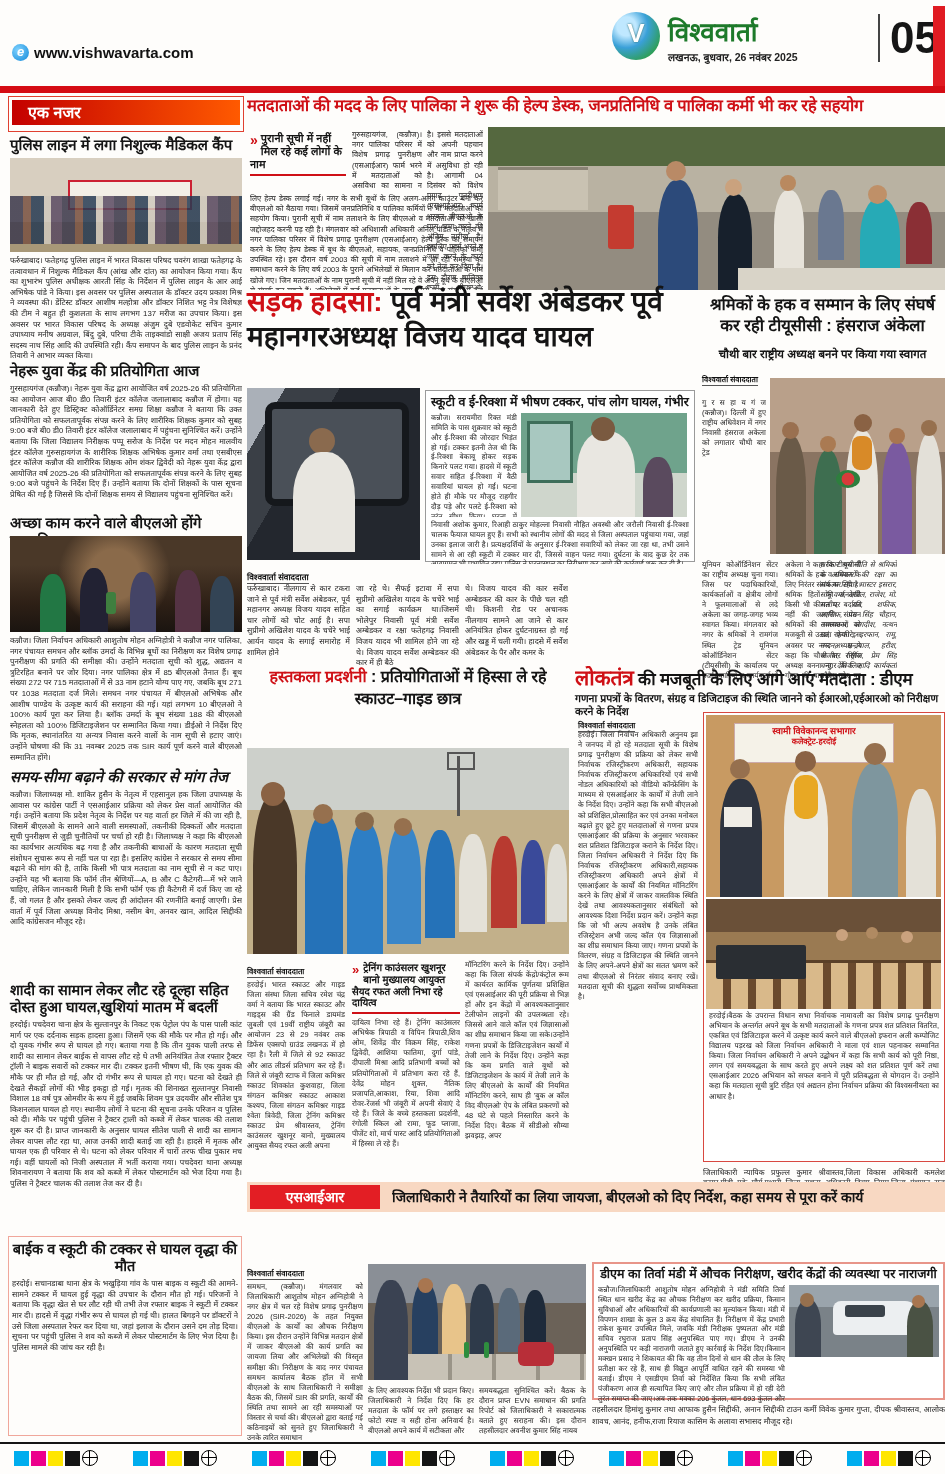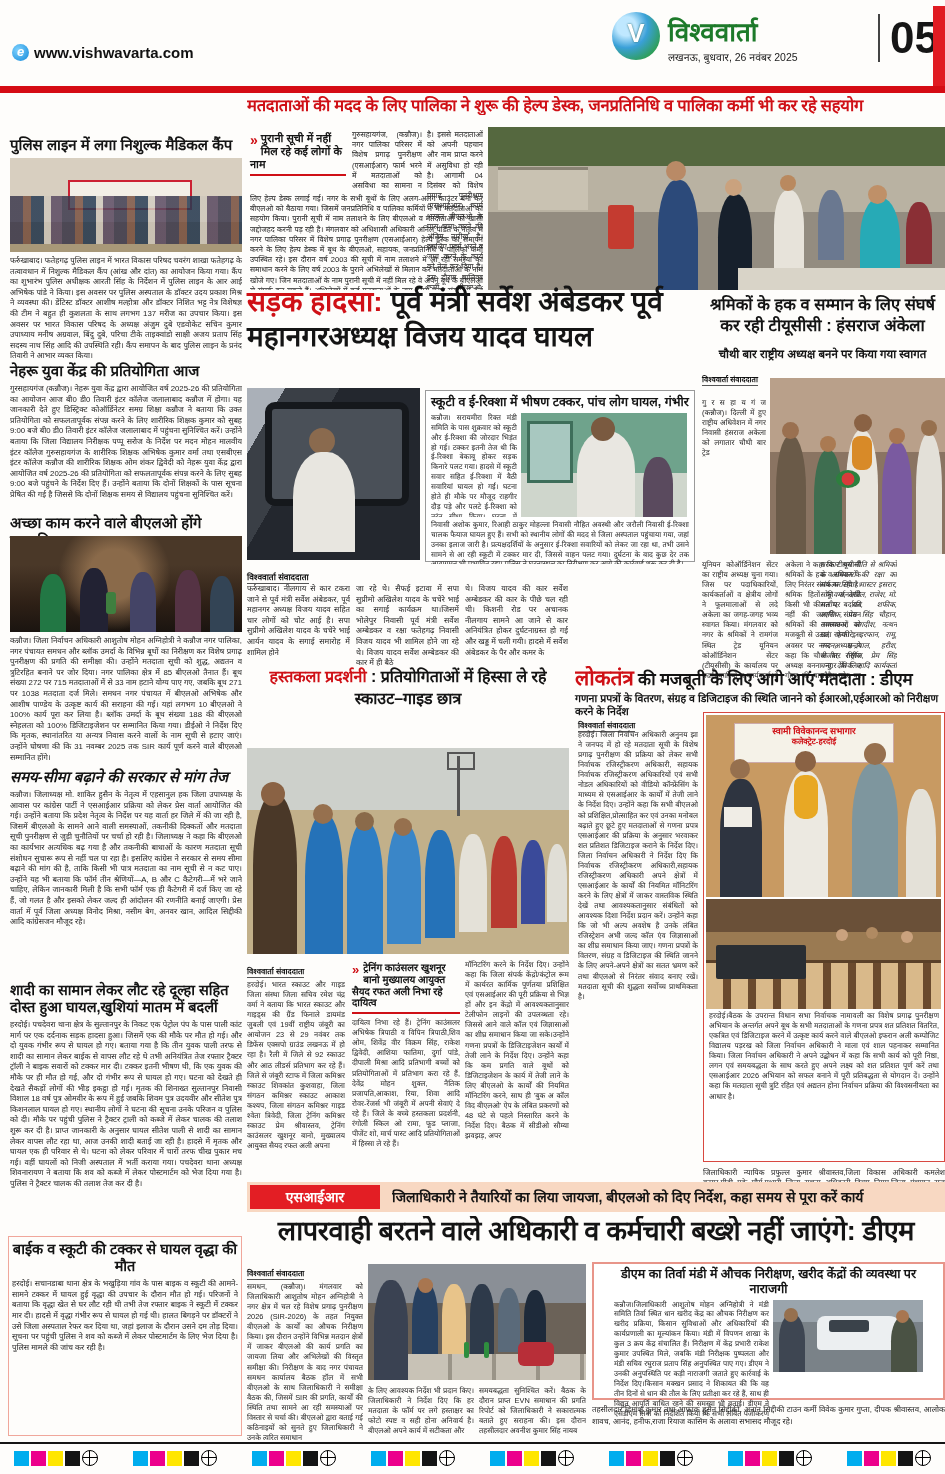--- a/index.html
+++ b/index.html
@@ -27,26 +27,29 @@
 
   <div class="abs" style="left:0;top:0;width:945px;height:93px;">
     <div class="abs" style="left:12px;top:44px;display:flex;align-items:center;gap:5px;">
       <span style="display:inline-block;width:17px;height:17px;border-radius:50%;background:radial-gradient(circle at 35% 35%,#7fd2ff,#1188d8);color:#fff;font-weight:bold;font-style:italic;font-size:13px;text-align:center;line-height:16px;">e</span>
       <span style="font-weight:bold;font-size:15px;color:#111;">www.vishwavarta.com</span>
     </div>
     <div class="abs" style="left:612px;top:12px;width:48px;height:48px;border-radius:50%;background:radial-gradient(circle at 30% 30%,#bfe8ff 0 20%,#3aa0d8 45%,#2e9e57 78%,#1b6e3c);">
       <span style="position:absolute;left:0;top:6px;width:100%;text-align:center;color:#fff;font-weight:bold;font-size:26px;text-shadow:0 0 2px #155;">V</span>
     </div>
     <div class="abs" style="left:668px;top:13px;font-size:26px;font-weight:bold;color:#1d7a2a;">विश्ववार्ता</div>
-    <div class="abs" style="left:668px;top:50px;font-size:10.5px;font-weight:normal;color:#222;">लखनऊ,  बुधवार, 26 नवंबर 2025</div>
+    <div class="abs" style="left:668px;top:50px;font-size:10.5px;font-weight:bold;color:#222;">लखनऊ,  बुधवार, 26 नवंबर 2025</div>
     <div class="abs" style="left:878px;top:14px;font-size:44px;font-weight:bold;color:#161616;border-left:2px solid #444;padding-left:10px;line-height:1.1;">05</div>
     <div class="abs" style="left:933px;top:6px;width:12px;height:82px;background:#e01b22;"></div>
   </div>
   <div class="abs" style="left:0;top:86px;width:945px;height:7px;background:#d50c14;"></div>
 
+  <div class="abs" style="left:8px;top:96px;width:234px;height:34px;border:1.5px solid #e04030;padding:0;">
+    <div style="margin:3px;height:25px;background:linear-gradient(90deg,#c40000,#ff5a00);color:#fff;font-weight:bold;font-size:16px;line-height:25px;padding-left:16px;">एक नजर</div>
+  </div>
 
   <div class="abs ttl" style="left:10px;top:136px;width:232px;font-size:15px;">पुलिस लाइन में लगा निशुल्क मैडिकल कैंप</div>
   <div class="photo" style="left:10px;top:158px;width:232px;height:94px;background:linear-gradient(180deg,#d8cfc0 0 68%,#a89878 68% 100%),repeating-linear-gradient(90deg,#e8e2d6 0 34px,#cfc6b4 34px 70px);">
     <div class="abs" style="left:58px;top:22px;width:120px;height:26px;background:#f3efe6;border:2px solid #c23;"></div>
     <div class="abs" style="left:0;bottom:8px;width:100%;height:48px;background:repeating-linear-gradient(90deg,#3d3a4e 0 13px,#7a5242 13px 21px,#263a52 21px 34px,#cfc8bc 34px 41px,#5a4a62 41px 52px);opacity:.85;"></div>
   </div>
   <div class="abs bd" style="left:10px;top:256px;width:232px;height:102px;">फर्रुखाबाद। फतेहगढ़ पुलिस लाइन में भारत विकास परिषद चवरंग शाखा फतेहगढ़ के तत्वावधान में निशुल्क मैडिकल कैंप (आंख और दांत) का आयोजन किया गया। कैंप का शुभारंभ पुलिस अधीक्षक आरती सिंह के निर्देशन में पुलिस लाइन के आर आई अभिषेक पांडे ने किया। इस अवसर पर पुलिस अस्पताल के डॉक्टर उदय प्रकाश मिश्र ने व्यवस्था की। डेंटिस्ट डॉक्टर आशीष मल्होत्रा और डॉक्टर निशित भट्ट नेत्र विशेषज्ञ की टीम ने बहुत ही कुशलता के साथ लगभग 137 मरीज का उपचार किया। इस अवसर पर भारत विकास परिषद के अध्यक्ष अंजुम दुबे एडवोकेट सचिन कुमार उपाध्याय मनीष अग्रवाल, बिंदु दुबे, परिचा टीके ताइक्वांडो साक्षी अजय प्रताप सिंह सदस्य नाथ सिंह आदि की उपस्थिति रही। कैंप समापन के बाद पुलिस लाइन के प्रनंद तिवारी ने आभार व्यक्त किया।</div>
 
   <div class="abs ttl" style="left:10px;top:362px;width:232px;font-size:15px;">नेहरू युवा केंद्र की प्रतियोगिता आज</div>
   <div class="abs bd" style="left:10px;top:384px;width:232px;height:126px;">गुरसहायगंज (कन्नौज)। नेहरू युवा केंद्र द्वारा आयोजित वर्ष 2025-26 की प्रतियोगिता का आयोजन आज बी0 डी0 तिवारी इंटर कॉलेज जलालाबाद कन्नौज में होगा। यह जानकारी देते हुए डिस्ट्रिक्ट कोऑर्डिनेटर समग्र शिक्षा कन्नौज ने बताया कि उक्त प्रतियोगिता को सफलतापूर्वक संपन्न करने के लिए शारीरिक शिक्षक कुमार को सुबह 9:00 बजे बी0 डी0 तिवारी इंटर कॉलेज जलालाबाद में पहुंचना सुनिश्चित करें। उन्होंने बताया कि जिला विद्यालय निरीक्षक पप्पू सरोज के निर्देश पर मदन मोहन मालवीय इंटर कॉलेज गुरुसहायगंज के शारीरिक शिक्षक अभिषेक कुमार वर्मा तथा एसबीएस इंटर कॉलेज कन्नौज की शारीरिक शिक्षक ओम शंकर द्विवेदी को नेहरू युवा केंद्र द्वारा आयोजित वर्ष 2025-26 की प्रतियोगिता को सफलतापूर्वक संपन्न करने के लिए सुबह 9:00 बजे पहुंचने के निर्देश दिए हैं। उन्होंने बताया कि दोनों शिक्षकों के पास सूचना प्रेषित की गई है जिससे कि दोनों शिक्षक समय से विद्यालय पहुंचना सुनिश्चित करें।</div>
@@ -215,21 +218,20 @@
       <i class="head" style="left:195px;top:32px;width:12px;height:12px;background:#caa27e;"></i>
     </div>
     <div class="bd" style="margin:0 5px;height:122px;font-size:7.4px;">हरदोई।बैठक के उपरान्त विधान सभा निर्वाचक नामावली का विशेष प्रगाढ़ पुनरीक्षण अभियान के अन्तर्गत अपने बूथ के सभी मतदाताओं के गणना प्रपत्र शत प्रतिशत वितरित, एकत्रित एवं डिजिटाइज करने में उत्कृष्ट कार्य करने वाले बीएलओ इफरान अली कम्पोजिट विद्यालय पड़रख को जिला निर्वाचन अधिकारी ने माला एवं शाल पहनाकर सम्मानित किया। जिला निर्वाचन अधिकारी ने अपने उद्बोधन में कहा कि सभी कार्य को पूरी निष्ठा, लगन एवं समयबद्धता के साथ करते हुए अपने लक्ष्य को शत प्रतिशत पूर्ण करें तथा एसआईआर 2026 अभियान को सफल बनाने में पूरी प्रतिबद्धता से योगदान दें। उन्होंने कहा कि मतदाता सूची त्रुटि रहित एवं अद्यतन होना निर्वाचन प्रक्रिया की विश्वसनीयता का आधार है।</div>
   </div>
   <div class="abs bd" style="left:703px;top:1168px;width:242px;height:38px;font-size:7.6px;">जिलाधिकारी न्यायिक प्रफुल्ल कुमार श्रीवास्तव,जिला विकास अधिकारी कमलेश कुमार,पीडी एके मौर्य,प्रभारी जिला सूचना अधिकारी दिव्या निगम,जिला पंचायत राज अधिकारी विनय कुमार सिंह, जिला पूर्ति अधिकारी आदि अधिकारी उपस्थित रहे।</div>
 
   <div class="abs" style="left:247px;top:1182px;width:698px;height:30px;background:#f8d8c2;display:flex;align-items:center;">
     <div style="width:130px;height:24px;margin-left:3px;background:#e31e24;color:#fff;font-weight:bold;font-size:14px;text-align:center;line-height:24px;">एसआईआर</div>
     <div class="ttl nowrap" style="font-size:14px;margin-left:12px;flex:1;">जिलाधिकारी ने तैयारियों का लिया जायजा, बीएलओ को दिए निर्देश, कहा समय से पूरा करें कार्य</div>
   </div>
-  <div class="abs ttl nowrap" style="left:247px;top:1216px;width:698px;font-size:27px;text-align:center;letter-spacing:-0.3px;">लापरवाही बरतने वाले अधिकारी व कर्मचारी बख्शे नहीं जाएंगे: डीएम</div>
 
   <div class="abs" style="left:247px;top:1262px;width:116px;">
     <span class="byl" style="font-size:7.8px;">विश्ववार्ता संवाददाता</span>
     <div class="bd" style="height:160px;font-size:7.4px;">समधन, (कन्नौज)। मंगलवार को जिलाधिकारी आशुतोष मोहन अग्निहोत्री ने नगर क्षेत्र में चल रहे विशेष प्रगाढ़ पुनरीक्षण 2026 (SIR-2026) के तहत नियुक्त बीएलओ के कार्यों का औचक निरीक्षण किया। इस दौरान उन्होंने विभिन्न मतदान क्षेत्रों में जाकर बीएलओ की कार्य प्रगति का जायजा लिया और अभिलेखों की विस्तृत समीक्षा की। निरीक्षण के बाद नगर पंचायत समधन कार्यालय बैठक हॉल में सभी बीएलओ के साथ जिलाधिकारी ने समीक्षा बैठक की, जिसमें SIR की प्रगति, कार्यों की स्थिति तथा सामने आ रही समस्याओं पर विस्तार से चर्चा की। बीएलओ द्वारा बताई गई कठिनाइयों को सुनते हुए जिलाधिकारी ने उनके त्वरित समाधान</div>
   </div>
   <div class="photo" style="left:368px;top:1264px;width:218px;height:116px;background:linear-gradient(180deg,#8a8f96 0 34%,#6b6258 34% 100%);">
     <i class="fig" style="left:6px;bottom:0;width:34px;height:100px;background:#3a4252;"></i>
     <i class="fig" style="left:44px;bottom:20px;width:26px;height:78px;background:#274060;"></i>
     <i class="head" style="left:50px;top:14px;width:15px;height:15px;background:#a87650;"></i>
     <i class="fig" style="left:74px;bottom:26px;width:24px;height:70px;background:#e8c48a;"></i>
@@ -237,21 +239,21 @@
     <i class="fig" style="left:130px;bottom:28px;width:22px;height:64px;background:#5a6a7a;"></i>
     <i class="fig" style="left:156px;bottom:28px;width: 22px;height:62px;background:#1e2a3a;"></i>
     <div class="abs" style="left:40px;bottom:0;width:178px;height:26px;background:repeating-linear-gradient(90deg,#c8c2b6 0 40px,#9a9488 40px 44px);"></div>
     <div class="abs" style="left:96px;bottom:22px;width:5px;height:16px;background:#2e8e3e;border-radius:2px;"></div>
     <div class="abs" style="left:116px;bottom:22px;width:5px;height:16px;background:#2e8e3e;border-radius:2px;"></div>
     <div class="abs" style="left:150px;bottom:14px;width:36px;height:24px;background:#b82e38;border-radius:6px;"></div>
   </div>
   <div class="abs bd" style="left:368px;top:1386px;width:106px;height:52px;font-size:7.4px;">के लिए आवश्यक निर्देश भी प्रदान किए। जिलाधिकारी ने निर्देश दिए कि हर मतदाता के फॉर्म पर लगे हस्ताक्षर का फोटो स्पष्ट व सही होना अनिवार्य है। बीएलओ अपने कार्य में सटीकता और</div>
   <div class="abs bd" style="left:479px;top:1386px;width:107px;height:52px;font-size:7.4px;">समयबद्धता सुनिश्चित करें। बैठक के दौरान प्राप्त EVN समाधान की प्रगति रिपोर्ट को जिलाधिकारी ने सकारात्मक बताते हुए सराहना की। इस दौरान तहसीलदार अवनीश कुमार सिंह नायब</div>
 
-  <div class="abs" style="left:592px;top:1262px;width:353px;height:138px;border:2px solid #e8958a;box-sizing:border-box;background:#fff;padding:3px 20px;">
+  <div class="abs" style="left:592px;top:1262px;width:353px;height:138px;border:2px solid #e8958a;box-sizing:border-box;background:#fff;padding:3px 4px;">
     <div class="ttl" style="font-size:12.5px;text-align:center;margin-bottom:3px;">डीएम का तिर्वा मंडी में औचक निरीक्षण, खरीद केंद्रों की व्यवस्था पर नाराजगी</div>
     <div class="photo" style="position:relative;float:right;width:150px;height:72px;margin:0 0 2px 4px;background:linear-gradient(180deg,#9aa4ac 0 30%,#7a8288 30% 100%);">
       <div class="abs" style="left:44px;top:16px;width:86px;height:34px;background:#eceff1;border-radius:8px 14px 4px 4px;"></div>
       <div class="abs" style="left:56px;top:20px;width:40px;height:12px;background:#3a424a;border-radius:3px;"></div>
       <i class="fig" style="left:6px;bottom:0;width:26px;height:58px;background:#3e4652;"></i>
       <i class="head" style="left:11px;top:8px;width:14px;height:14px;background:#96704e;"></i>
       <i class="fig" style="left:118px;bottom:0;width:26px;height:56px;background:#4a5244;"></i>
       <i class="head" style="left:123px;top:10px;width:13px;height:13px;background:#a87650;"></i>
     </div>
     <div class="bd" style="height:118px;font-size:7.3px;">कन्नौज।जिलाधिकारी आशुतोष मोहन अग्निहोत्री ने मंडी समिति तिर्वा स्थित धान खरीद केंद्र का औचक निरीक्षण कर खरीद प्रक्रिया, किसान सुविधाओं और अधिकारियों की कार्यप्रणाली का मूल्यांकन किया। मंडी में विपणन शाखा के कुल 3 क्रय केंद्र संचालित हैं। निरीक्षण में केंद्र प्रभारी राकेश कुमार उपस्थित मिले, जबकि मंडी निरीक्षक पुष्पलता और मंडी सचिव रघुराज प्रताप सिंह अनुपस्थित पाए गए। डीएम ने उनकी अनुपस्थिति पर कड़ी नाराजगी जताते हुए कार्रवाई के निर्देश दिए।किसान मक्खन प्रसाद ने शिकायत की कि वह तीन दिनों से धान की तौल के लिए प्रतीक्षा कर रहे हैं, साथ ही विद्युत आपूर्ति बाधित रहने की समस्या भी बताई। डीएम ने एसडीएम तिर्वा को निर्देशित किया कि सभी लंबित पंजीकरण आज ही सत्यापित किए जाएं और तौल प्रक्रिया में हो रही देरी तुरंत समाप्त की जाए।अब तक मक्का 206 कुंतल, धान 693 कुंतल और बाजरा 177 कुंतल की खरीद की जा चुकी है, जिसका भुगतान किसानों को पूरा किया जा चुका है। डीएम ने व्यापारियों का धान किसी भी हालत में न खरीदने के सख्त निर्देश दिए।</div>

